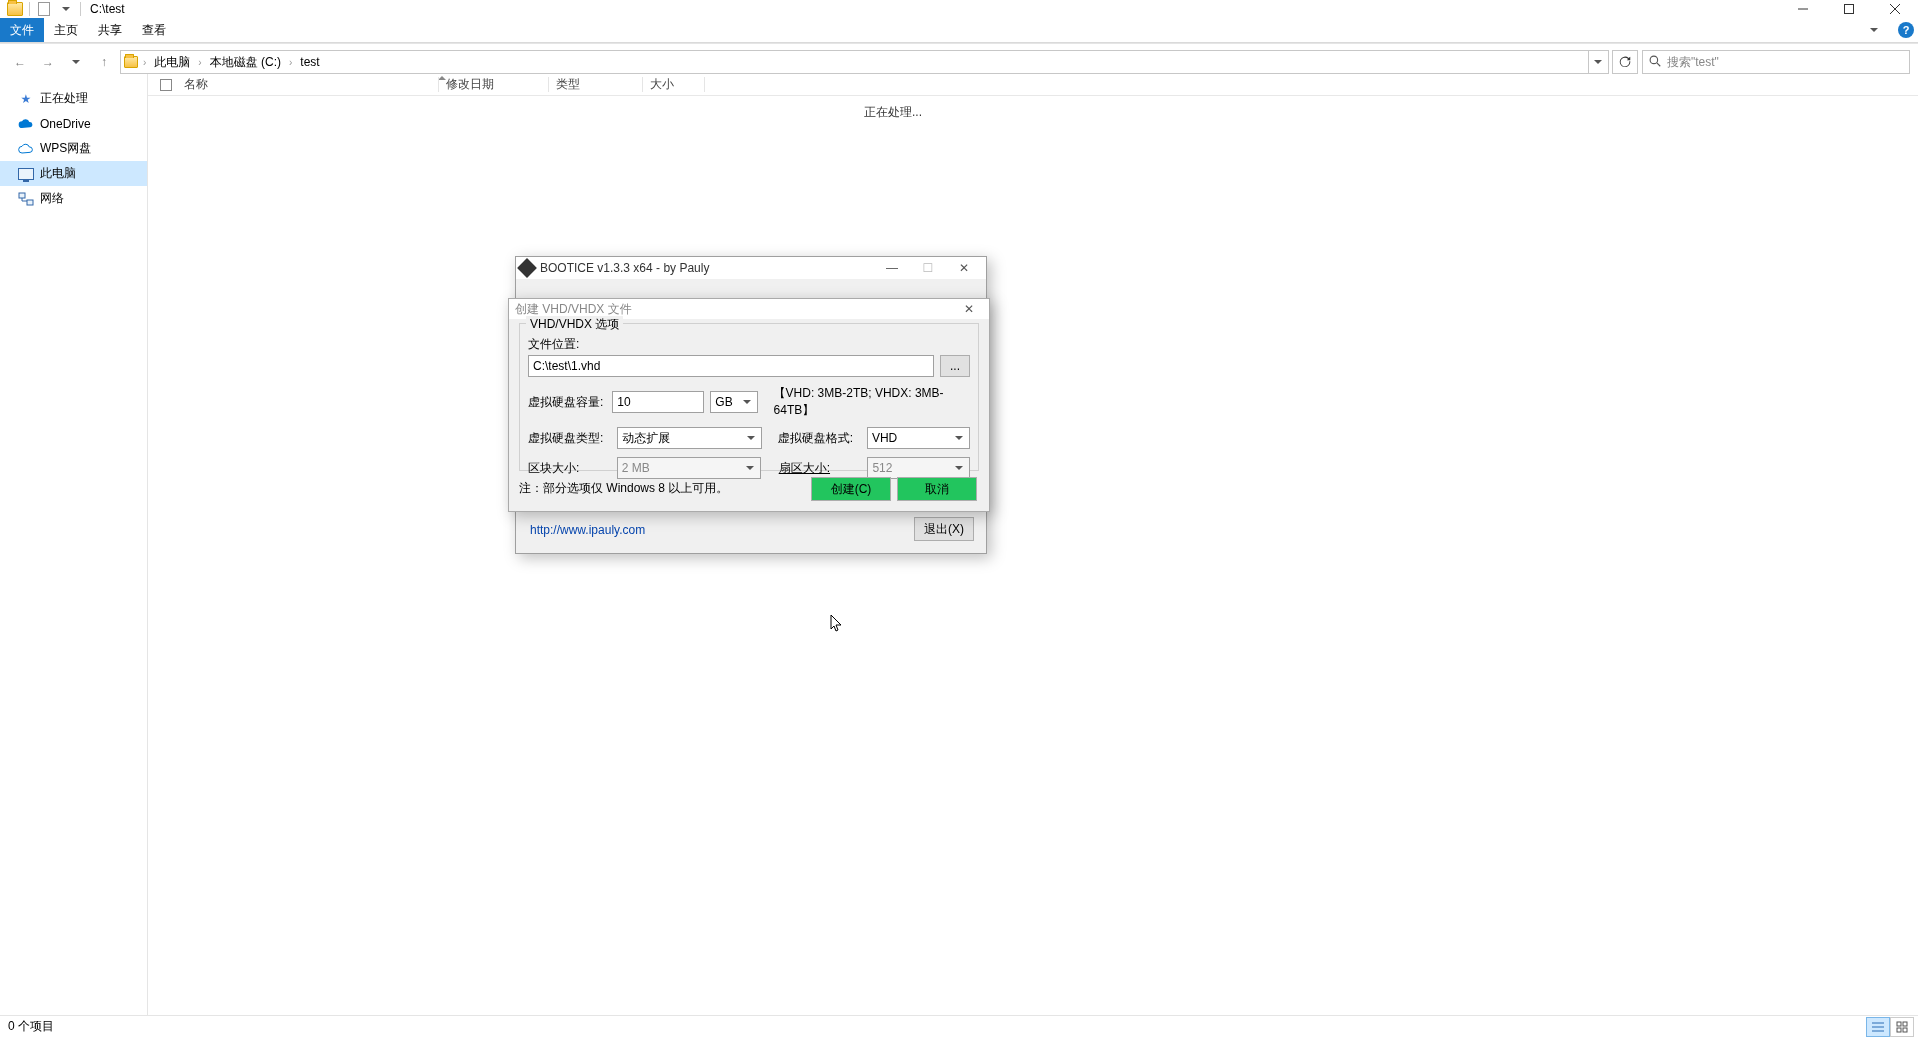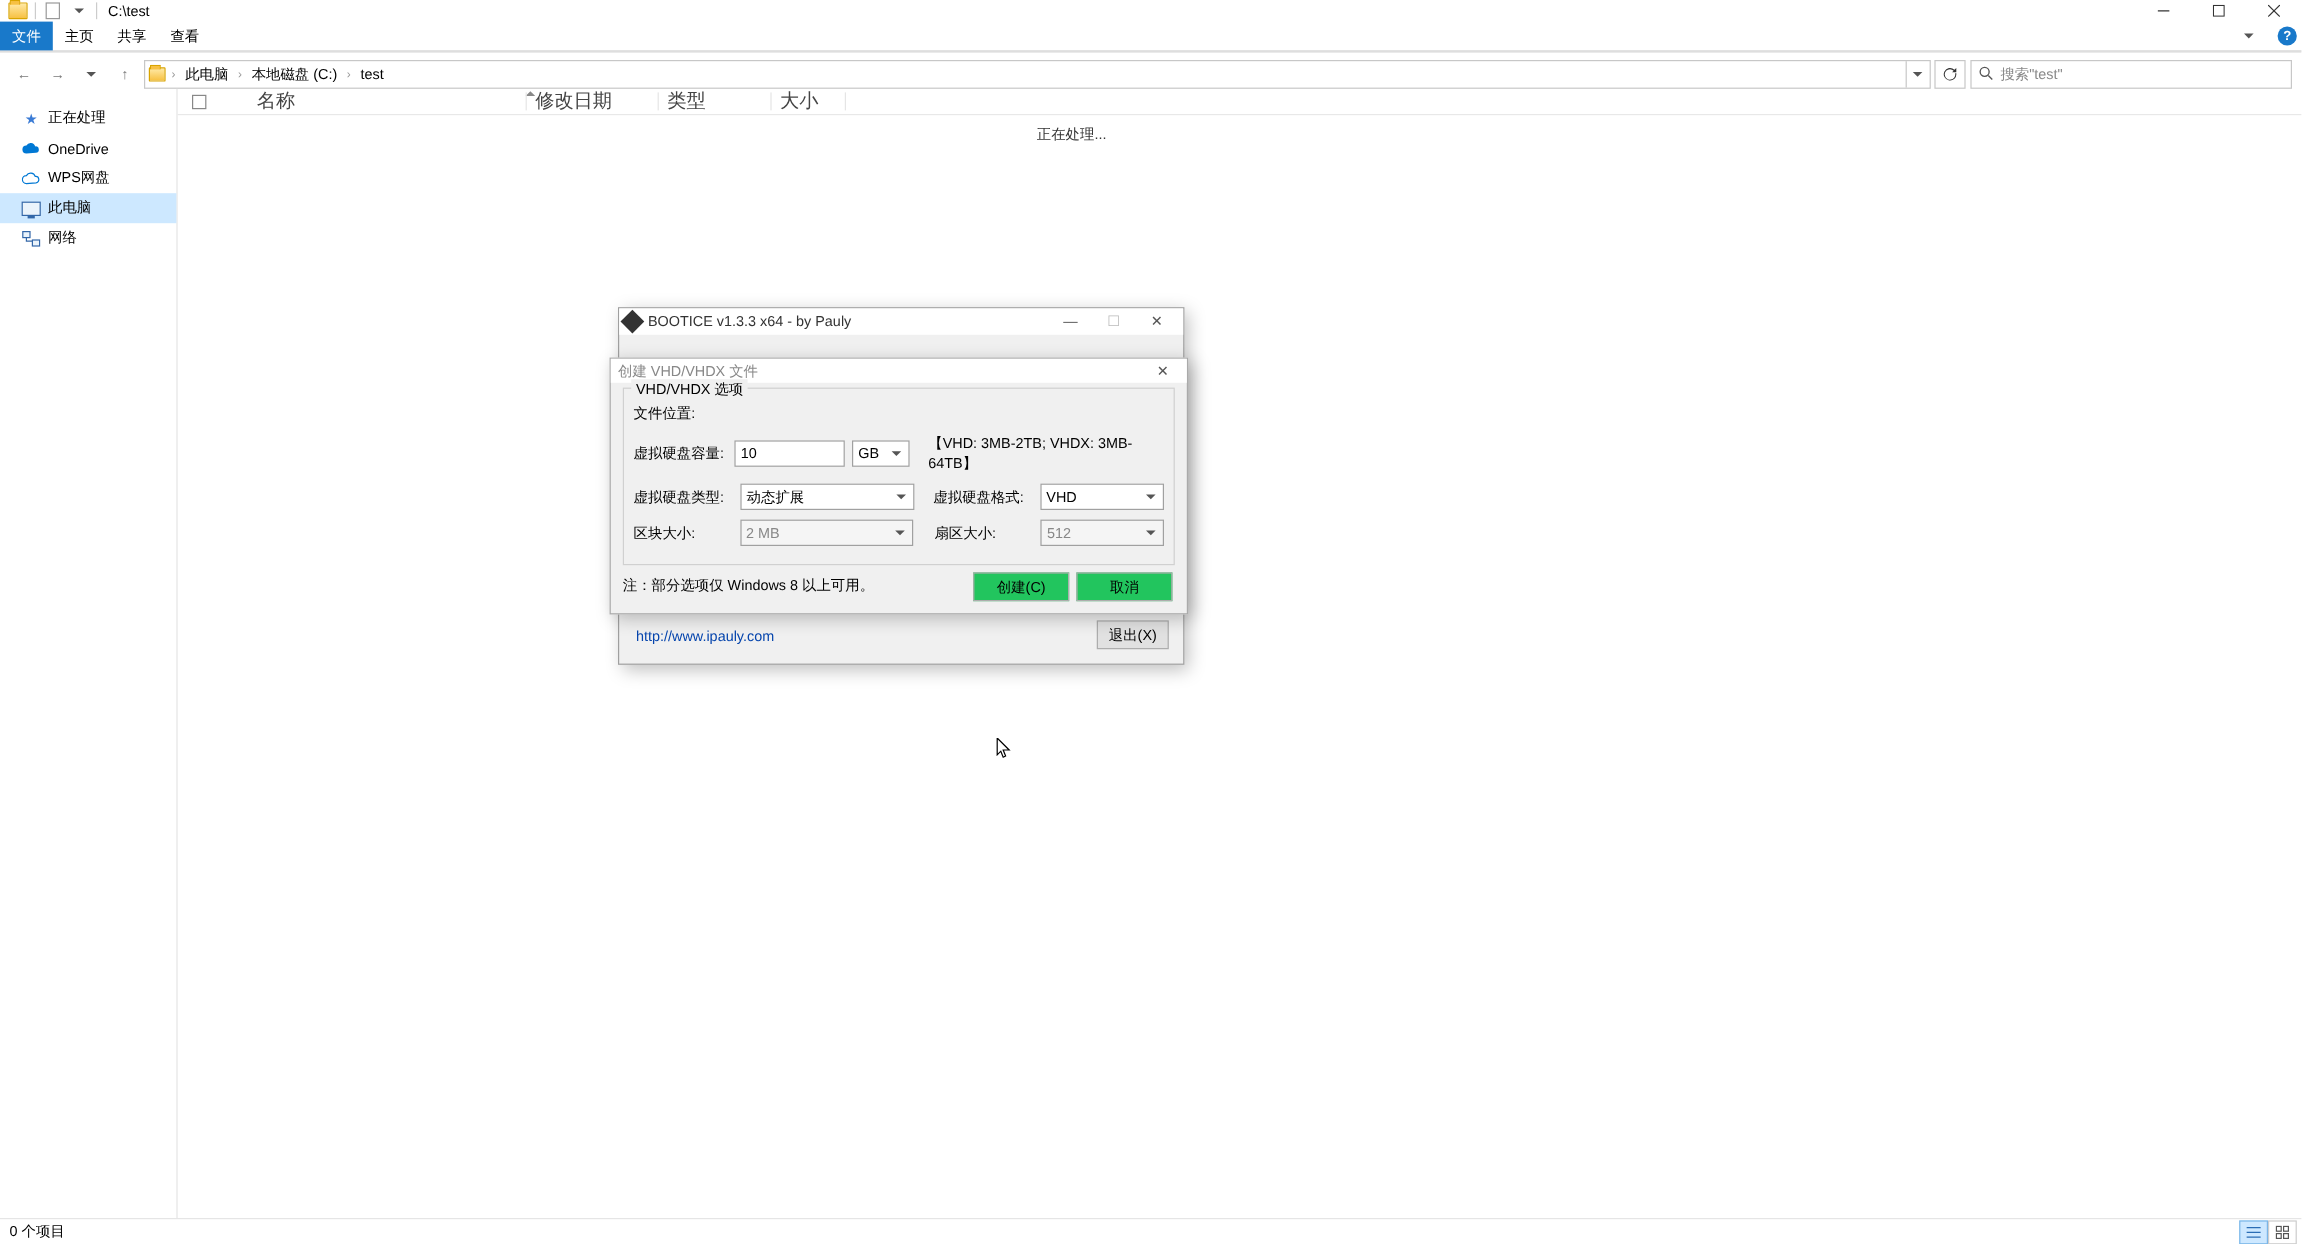--- a/index.html
+++ b/index.html
@@ -46,21 +46,21 @@
   .sb-item { height:25px; display:flex; align-items:center; padding-left:18px; gap:6px; font-size:12px; color:#000;}
   .sb-item.selected { background:#cde8ff; }
   .ico { width:16px;height:16px; display:inline-flex; align-items:center; justify-content:center; }
   .star-ico { color:#3a7bd5; }
   .cloud-ico { color:#0078d4; }
   .wps-ico { color:#0078d4; }
   .pc-ico { width:16px;height:12px;border:1px solid #3367a8;background:#eaf3fb;display:inline-block;position:relative;}
   .pc-ico::after{content:"";position:absolute;bottom:-3px;left:4px;width:6px;height:2px;background:#3367a8;}
 
   .file-pane { flex:1; position:relative; }
-  .col-headers { height:22px; border-bottom:1px solid #e8e8e8; display:flex; align-items:center; font-size:16px; color:#444; padding-left:12px; position:relative;gap:30px;}
+  .col-headers { height:22px; border-bottom:1px solid #e8e8e8; display:flex; align-items:center; font-size:12px; color:#444; padding-left:12px; position:relative;}
   .chk { width:12px;height:12px;border:1px solid #888;margin-right:12px;}
   .col-div { position:absolute; top:3px;bottom:3px;width:1px;background:#e5e5e5;}
   .sort-caret { margin-left:auto;margin-right:8px; width:0;height:0;border-left:4px solid transparent;border-right:4px solid transparent;border-bottom:4px solid #888; position:absolute; left:290px; top:2px;}
   .processing { position:absolute; left:50%; transform:translateX(-50%); top:30px; font-size:12px; color:#333; margin-left:-140px;}
 
   
   .status-bar { position:absolute; bottom:0; left:0; right:0; height:22px; border-top:1px solid #e5e5e5; display:flex; align-items:center; padding:0 8px; font-size:12px;}
   .view-toggles { position:absolute; right:4px; display:flex; }
   .view-btn { width:24px; height:20px; border:1px solid #ccc; display:flex;align-items:center;justify-content:center;}
   .view-btn.active { background:#cde8ff; border-color:#7ab6e8; }
@@ -285,20 +285,24 @@
   <div class="vhd-title">
     <span>创建 VHD/VHDX 文件</span>
     <span class="vhd-close">✕</span>
   </div>
   <div class="group-box">
     <span class="group-label">VHD/VHDX 选项</span>
 
     <div class="row" style="margin-top:4px;">
       <span class="lbl">文件位置:</span>
     </div>
+    <div class="row" style="margin-top:2px;">
+      <input class="tbox" style="flex: 1 1 0%;" value="C:\test\1.vhd">
+      <button class="browse-btn">...</button>
+    </div>
 
     <div class="row">
       <span class="lbl">虚拟硬盘容量:</span>
       <input class="tbox" style="width: 92px;" value="10">
       <div class="sel" style="width:50px">
           <span>GB</span>
         </div>
       <span class="hint" style="margin-left:10px;">【VHD: 3MB-2TB; VHDX: 3MB-64TB】</span>
     </div>
 
@@ -311,21 +315,21 @@
       <div class="sel" style="width:104px">
           <span>VHD</span>
         </div>
     </div>
 
     <div class="row">
       <span class="lbl">区块大小:</span>
       <div class="sel disabled" style="width:146px">
           <span>2 MB</span>
         </div>
-      <span class="lbl" style="width:84px;margin-left:12px;">扇区大小:</span>
+      <span class="lbl" style="width:84px;margin-left:12px;text-decoration:underline;">扇区大小:</span>
       <div class="sel disabled" style="width:104px">
           <span>512</span>
         </div>
     </div>
   </div>
   <span class="note">注：部分选项仅 Windows 8 以上可用。</span>
   <button class="btn create-btn">创建(C)</button>
   <button class="btn cancel-btn">取消</button>
 </div>
 

